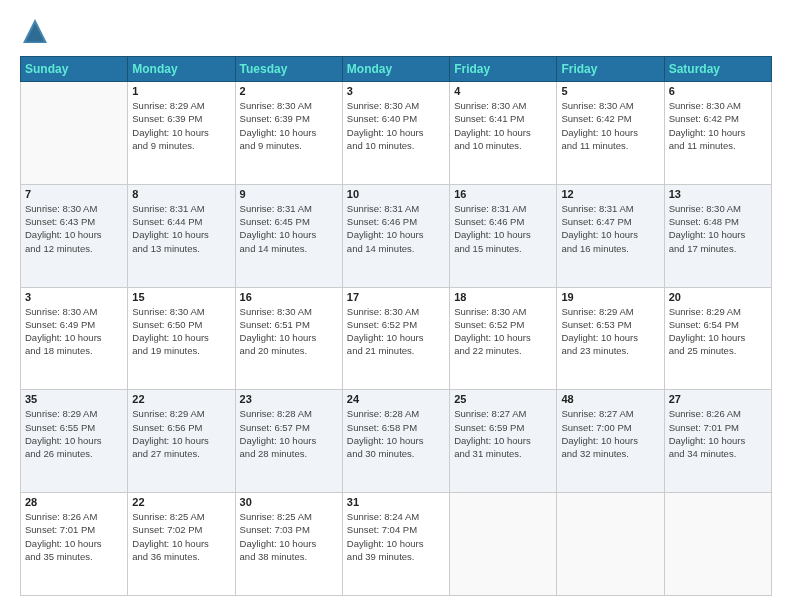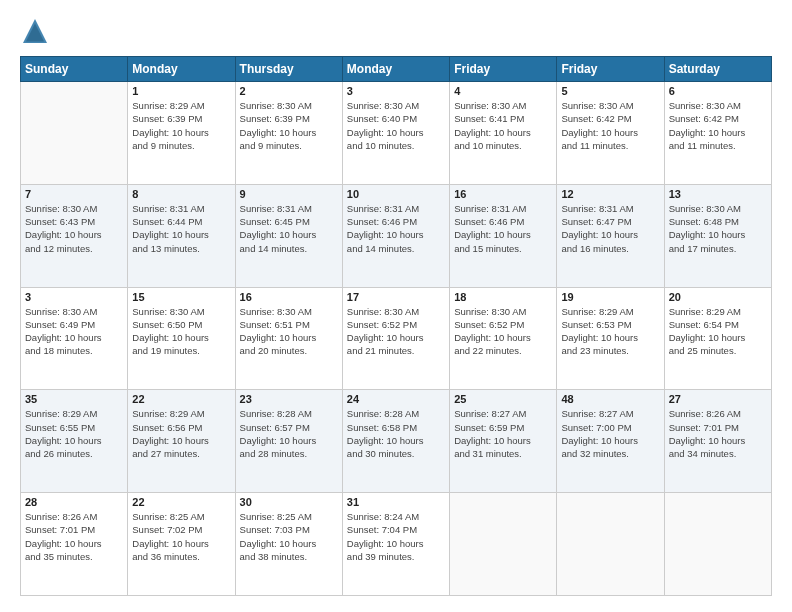--- a/index.html
+++ b/index.html
@@ -52,21 +52,21 @@
     }
     .calendar {
       flex: 1;
       border: 1px solid #ccc;
       border-collapse: collapse;
       width: 100%;
       table-layout: fixed;
     }
     .calendar th {
       background: #2471a3;
-      color: #ffffff;
+      color: #5eead4;
       font-size: 12px;
       font-weight: bold;
       padding: 5px 4px;
       text-align: left;
       border: 1px solid #1a5276;
     }
     .calendar td {
       vertical-align: top;
       border: 1px solid #ccc;
       padding: 3px 4px;
@@ -116,21 +116,21 @@
       <div class="month-title"></div>
       <div class="subtitle"></div>
     </div>
   </div>
 
   <table class="calendar">
     <thead>
       <tr>
       <th>Sunday</th>
           <th>Monday</th>
-          <th>Thursday</th>
+          <th>Tuesday</th>
           <th>Monday</th>
           <th>Friday</th>
           <th>Friday</th>
           <th>Saturday</th>
         </tr>
     </thead>
     <tbody id="calendar-body">
     <tr class="row-white">
           <td class="empty"></td>
           <td>

